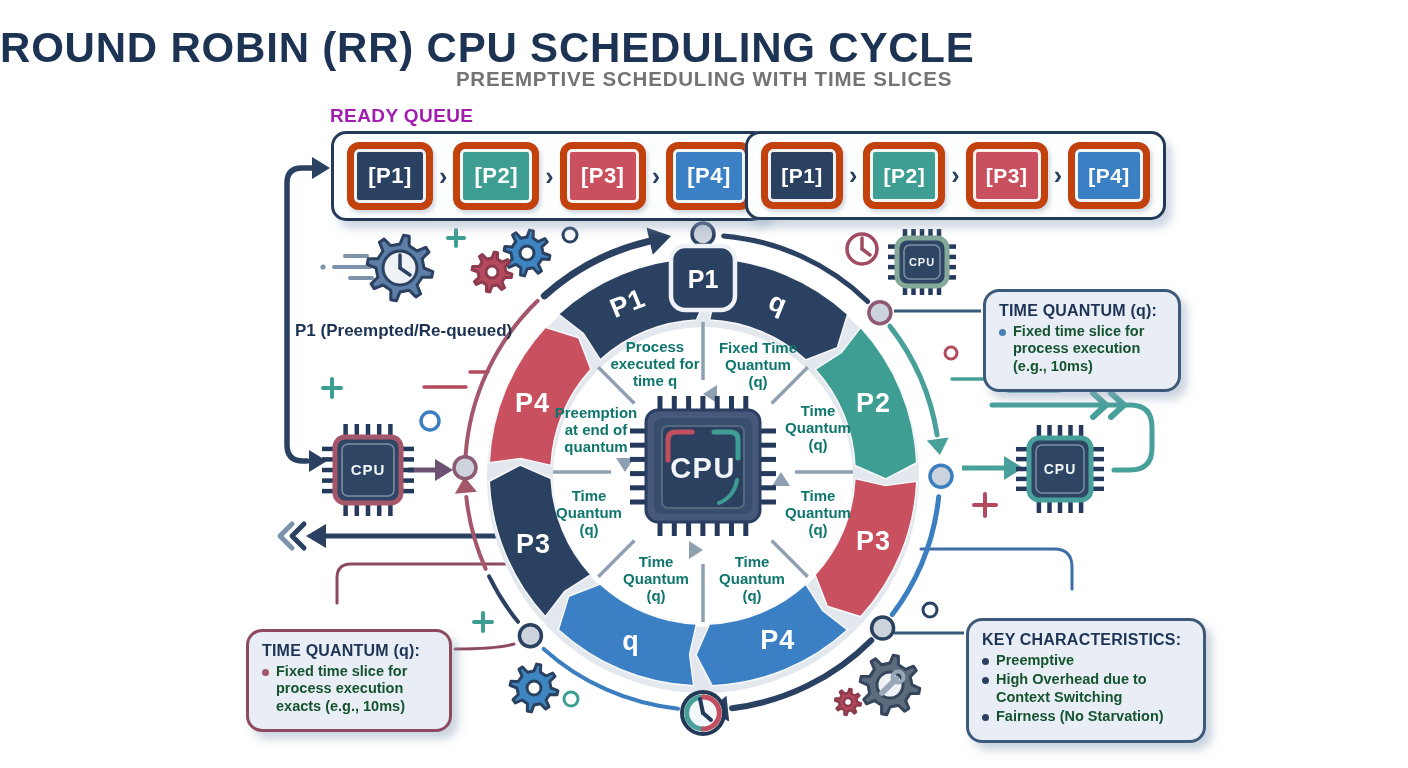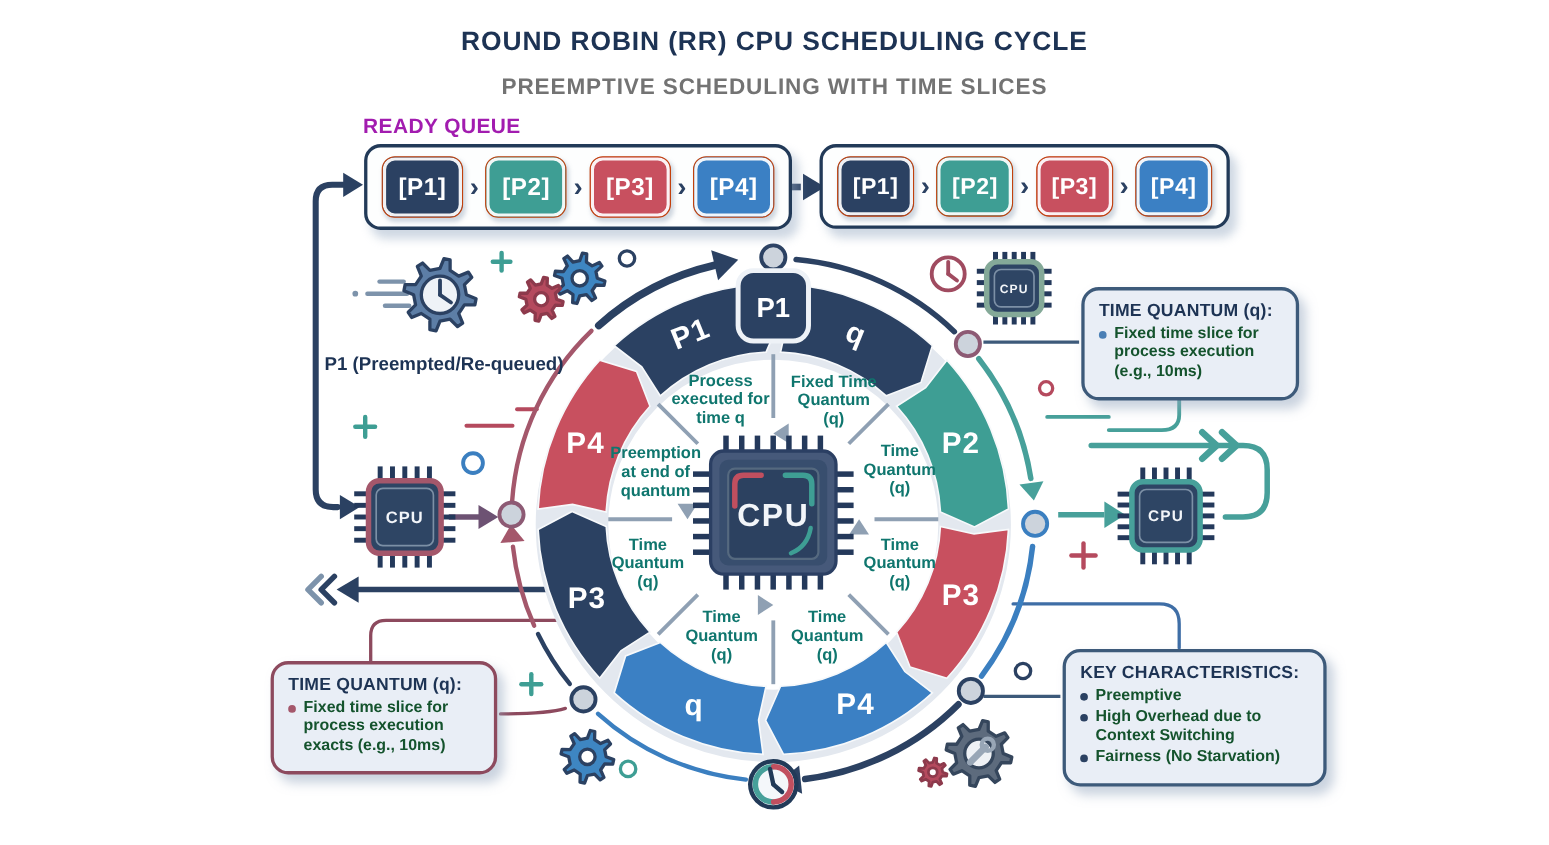--- a/index.html
+++ b/index.html
@@ -1,38 +1,38 @@
 <!DOCTYPE html>
 <html><head>
 <meta charset="utf-8">
 <style>
   html,body{margin:0;padding:0;background:#fff;}
   #stage{position:relative;width:1408px;height:768px;background:#ffffff;overflow:hidden;
          font-family:"Liberation Sans","DejaVu Sans",sans-serif;}
   #diagram-svg{position:absolute;left:0;top:0;z-index:1;}
   .ov{position:absolute;z-index:2;}
-  .page-title{left:0;top:24px;width:100%;text-align:center;font-size:24px;font-weight:800;
+  .page-title{left:0;top:24px;width:100%;font-size:42px;font-weight:800;
               color:#1d3354;letter-spacing:.8px;}
   .page-subtitle{left:0;top:67px;width:100%;text-align:center;font-size:20.5px;font-weight:800;
                  color:#737373;letter-spacing:.8px;}
   .rq-label{left:330px;top:105px;font-size:19px;font-weight:800;color:#a21caf;letter-spacing:.4px;}
   .queue{display:flex;align-items:center;background:#fdfefe;border:3.5px solid #223a58;border-radius:15px;
          padding:8px 13px;box-shadow:6px 8px 9px rgba(148,168,194,.45);}
   .queue-inner{display:flex;align-items:center;gap:5px;}
-  .chip{width:72px;height:54px;border-radius:12px;border:1px solid #c2410c;display:flex;align-items:center;
+  .chip{width:72px;height:54px;border-radius:12px;border:7px solid #c2410c;display:flex;align-items:center;
         justify-content:center;color:#fff;font-size:22px;font-weight:800;letter-spacing:.5px;
         box-shadow:inset 0 0 0 3px rgba(255,255,255,.93),2px 3px 4px rgba(120,140,165,.35);}
   .q2 .chip{width:68px;height:53px;font-size:21px;}
   .sep{font-size:25px;font-weight:800;color:#2b4162;line-height:1;padding:0 1px;}
   .queue-inner > .sep:last-child{display:none;}
   .spoke{transform:translate(-50%,-50%);text-align:center;font-size:15px;font-weight:700;color:#0f766e;
          line-height:1.13;white-space:pre-line;}
   .requeue-note{font-size:17px;font-weight:700;color:#1d3354;}
   .callout{background:#e9eef6;border-radius:16px;padding:10px 13px 12px;box-sizing:border-box;
-           box-shadow:6px 7px 10px rgba(150,168,192,.5);}
+           box-shadow:6px 7px 10px rgba(150,168,192,.5);margin-top:28px;}
   .callout h3{margin:0 0 3px;font-size:16px;font-weight:800;color:#1d3354;letter-spacing:.2px;}
   .callout ul{margin:0;padding:0;list-style:none;}
   .callout li{display:flex;font-size:14.5px;font-weight:700;color:#14532d;line-height:1.2;
               white-space:pre-line;margin-bottom:2px;}
   .callout .dot{width:7px;height:7px;border-radius:50%;margin:6px 7px 0 0;flex:none;}
   .c-navy{border:3.5px solid #3d5a7a;}
   .c-maroon{border:3.5px solid #8d4a5e;}
   .d-blue .dot{background:#4a7fb5;} .d-maroon .dot{background:#a4576b;} .d-navy .dot{background:#2b4162;}
 </style>
 </head>

